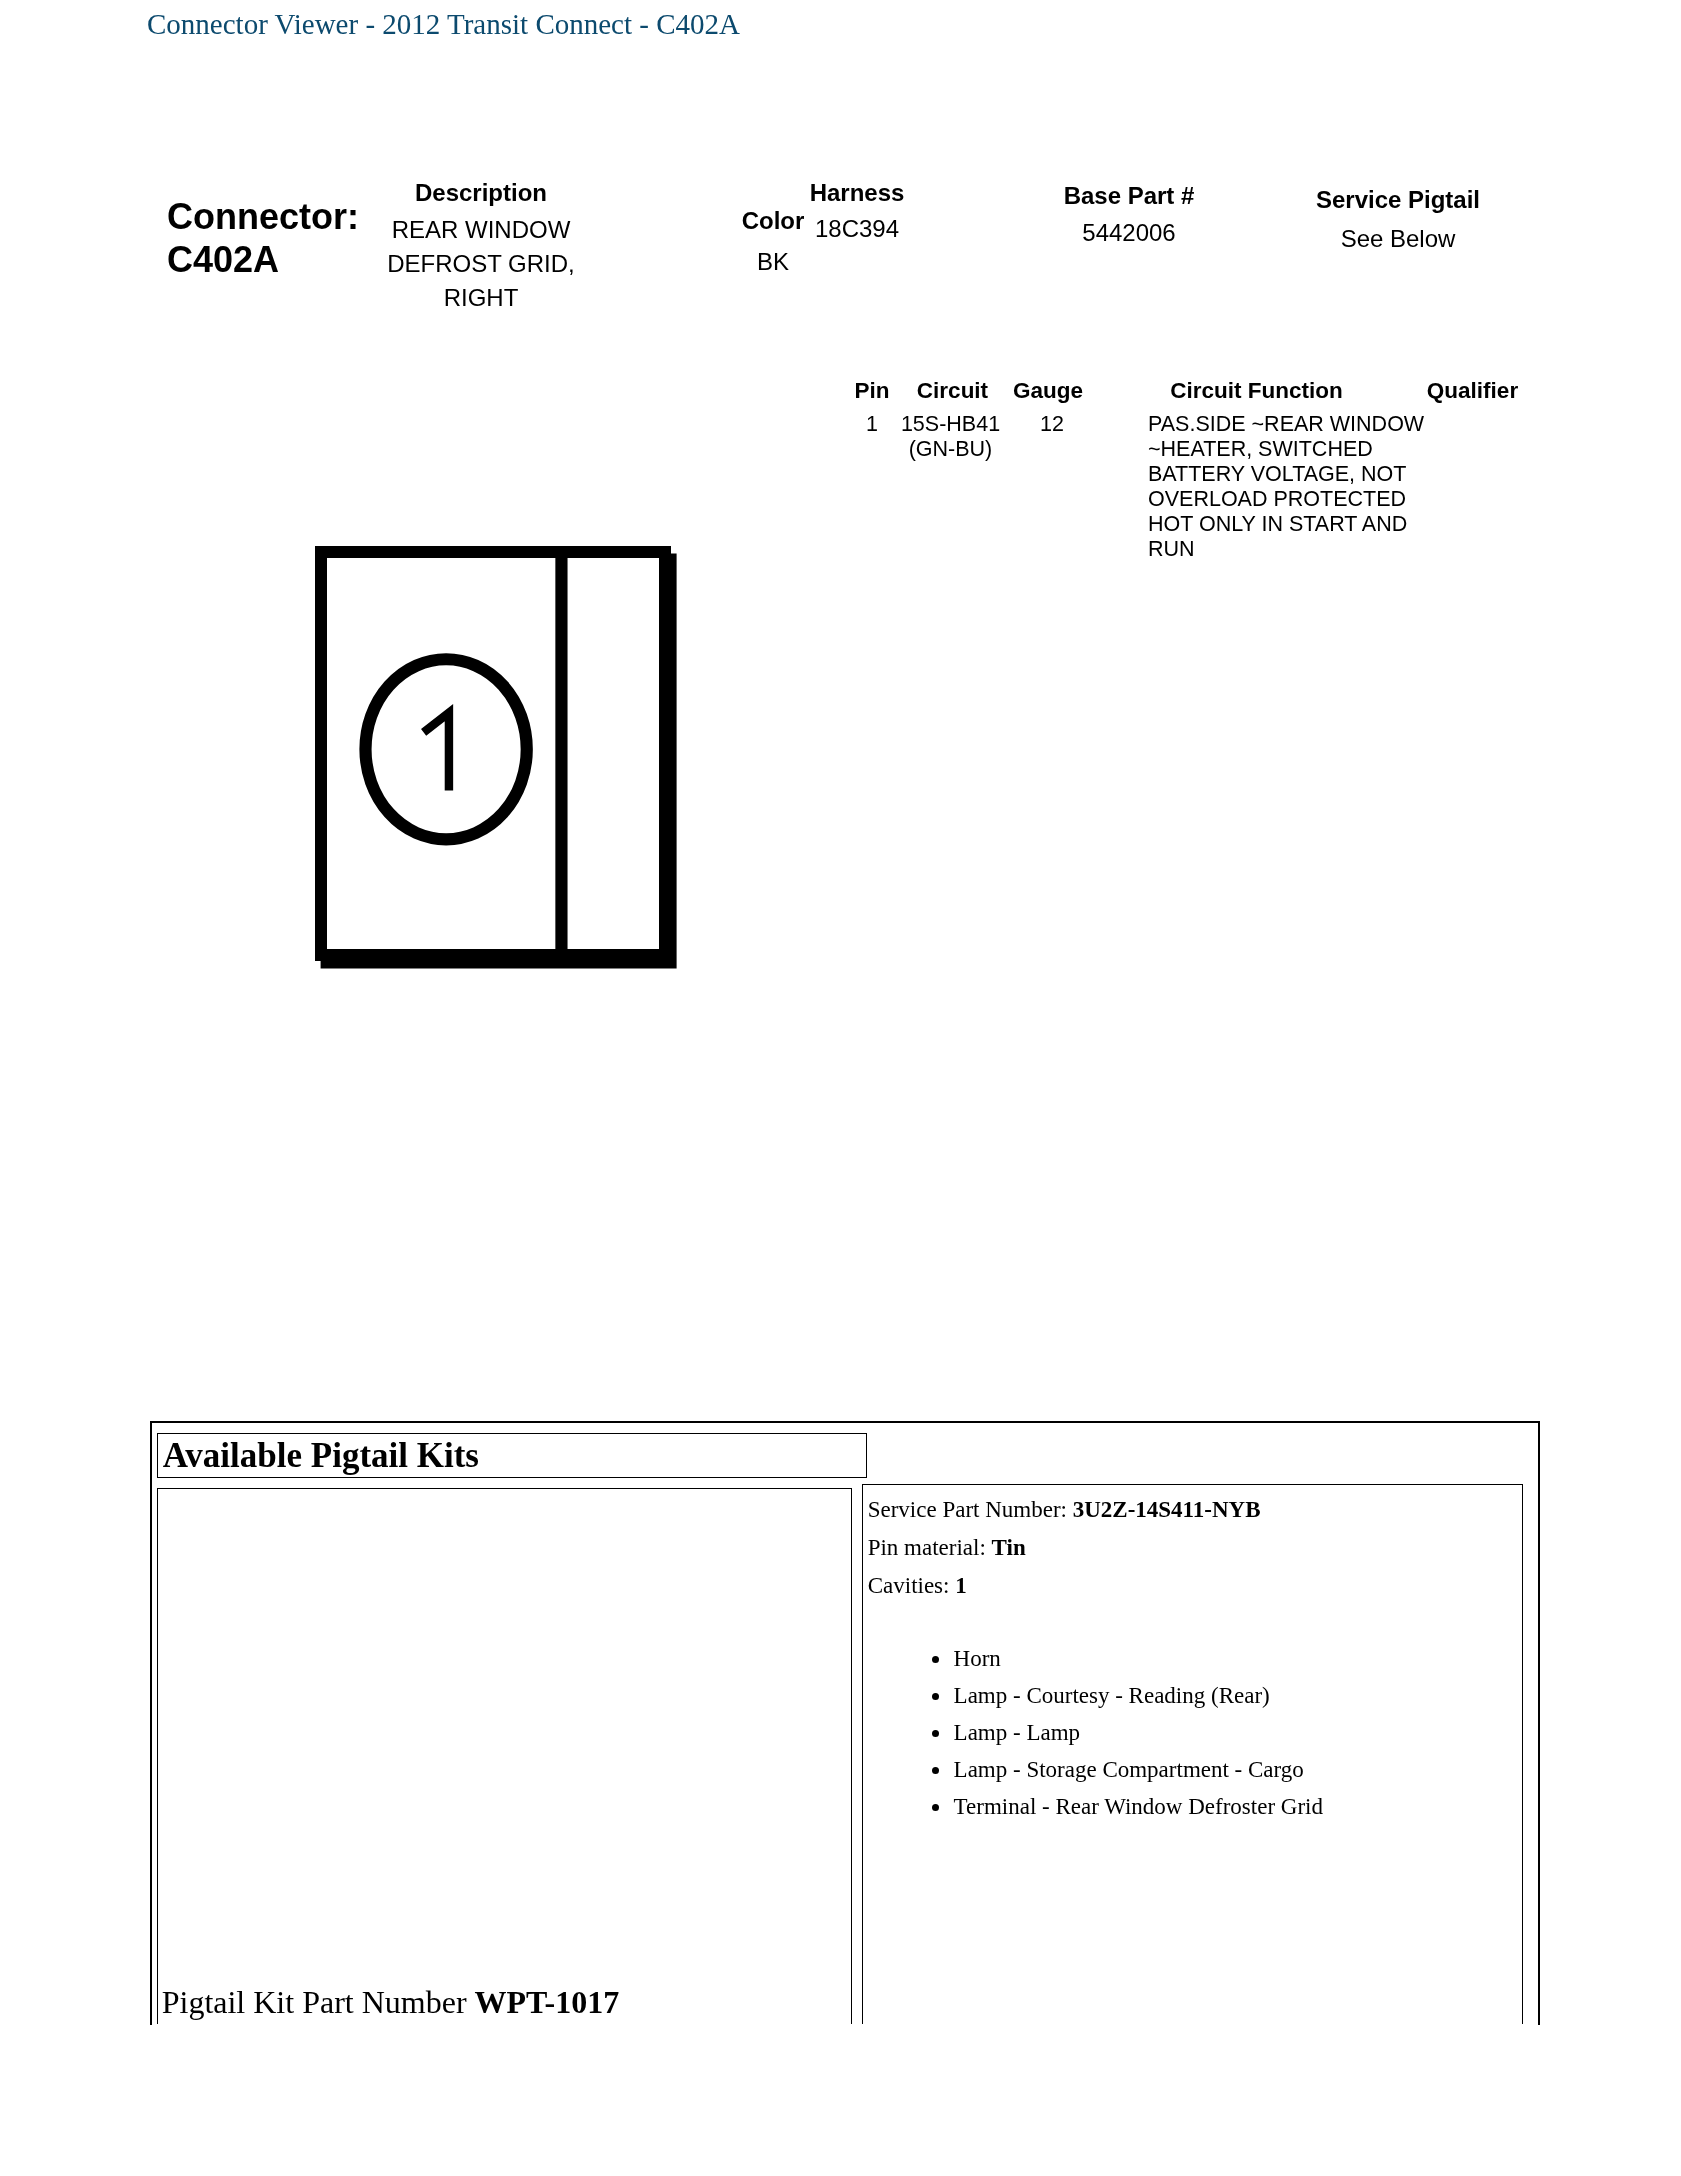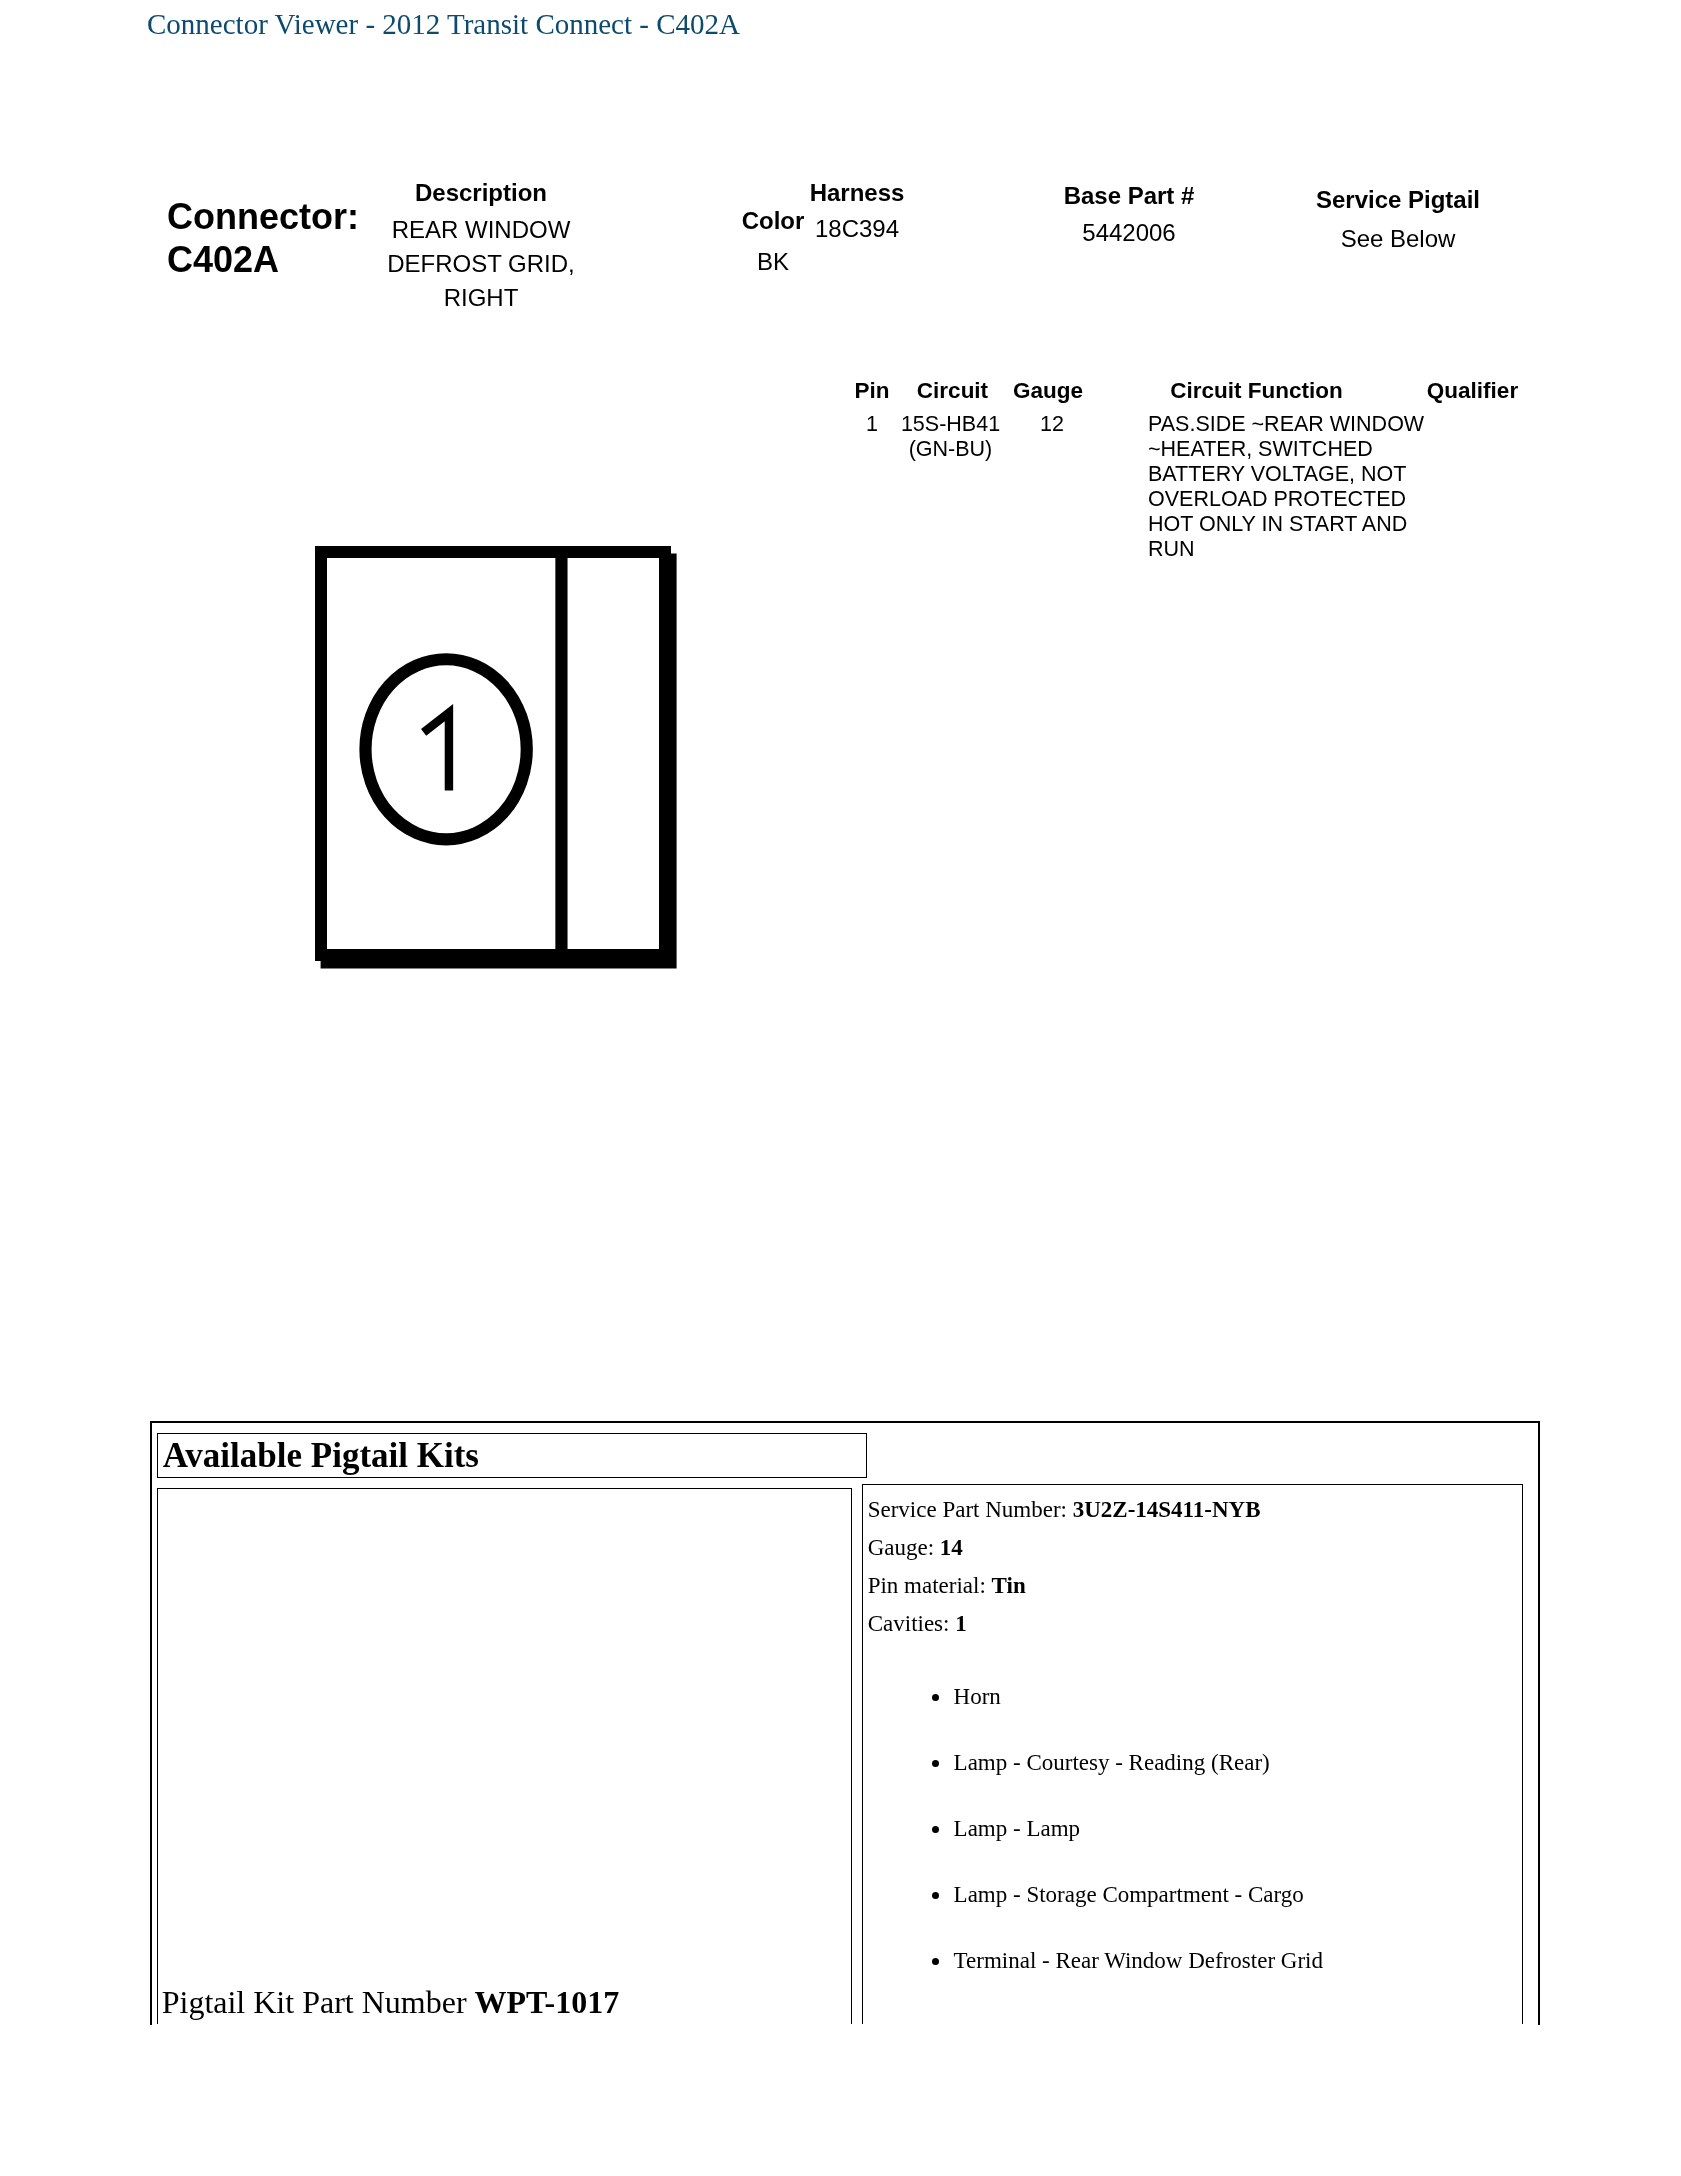--- a/index.html
+++ b/index.html
@@ -77,21 +77,21 @@
     font-family:"Liberation Serif","DejaVu Serif",serif;
     font-size:23px;line-height:38px;
     padding:5.6px 0 0 4.7px;box-sizing:border-box;
   }
   .pk-right .uses-label{margin-top:31px;}
   .pk-right ul{
     margin:35px 0 0 0;
     padding-left:84px;
     line-height:37px;
   }
-  .pk-right li{padding-left:1.9px;margin-top:29px;}
+  .pk-right li{padding-left:1.9px;}
 </style>
 </head>
 <body>
 
 <div class="page">
 
   <div class="abs doc-title">Connector Viewer - 2012 Transit Connect - C402A</div>
 
   <div class="abs conn-label">
     <div>Connector:</div>
@@ -161,24 +161,20 @@
       <b>WPT-1017</b>
     </div>
   </div>
 
   <div class="abs pk-right">
     <div>
       <span>Service Part Number:</span>
       <b>3U2Z-14S411-NYB</b>
     </div>
     <div>
-      <span>Gauge:</span>
-      <b>14</b>
-    </div>
-    <div>
       <span>Pin material:</span>
       <b>Tin</b>
     </div>
     <div>
       <span>Cavities:</span>
       <b>1</b>
     </div>
     <ul>
       <li>Horn</li>
       <li>Lamp - Courtesy - Reading (Rear)</li>

